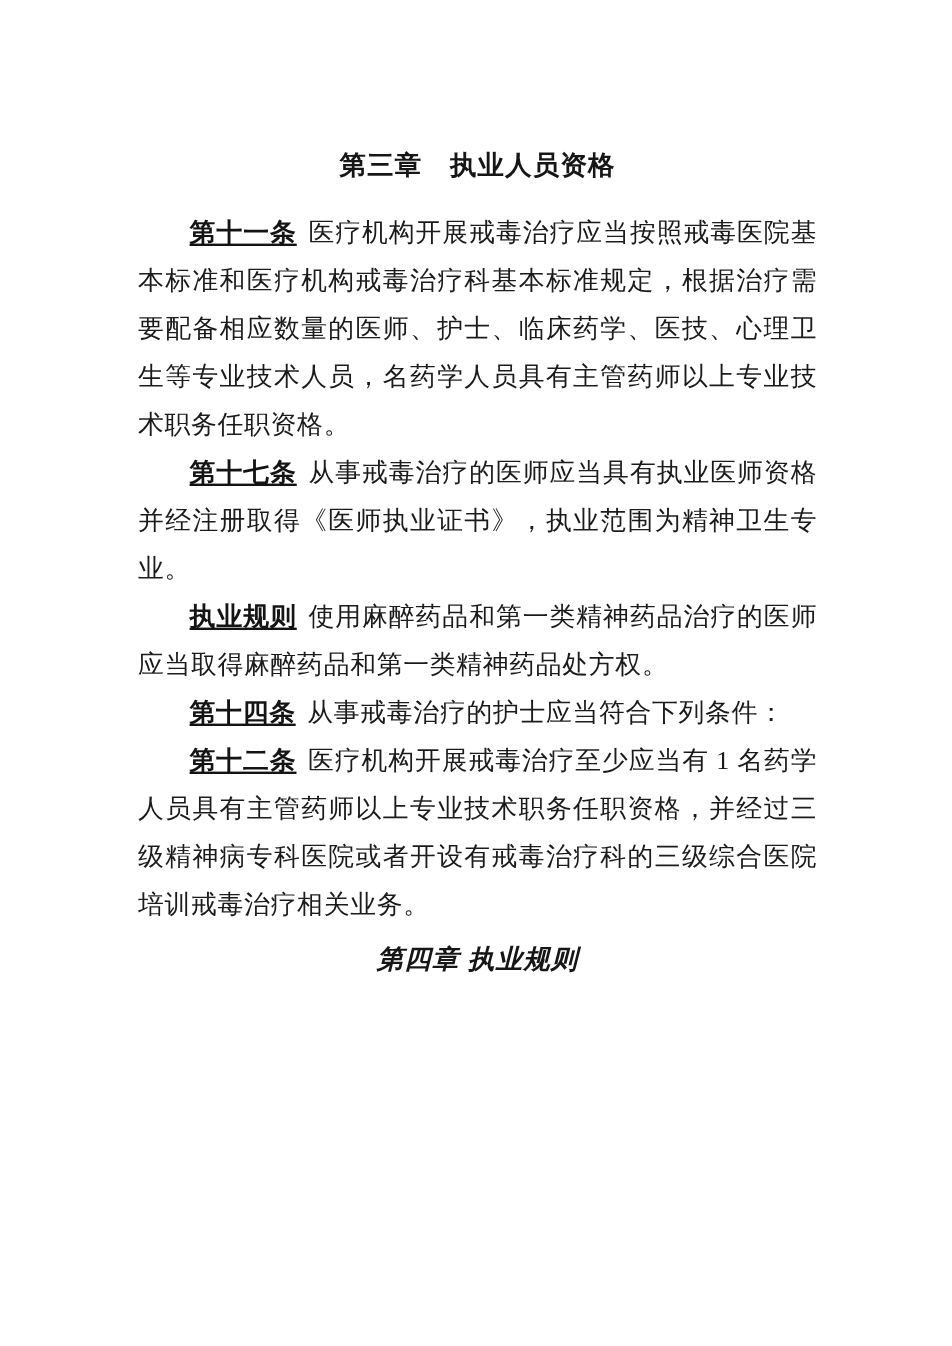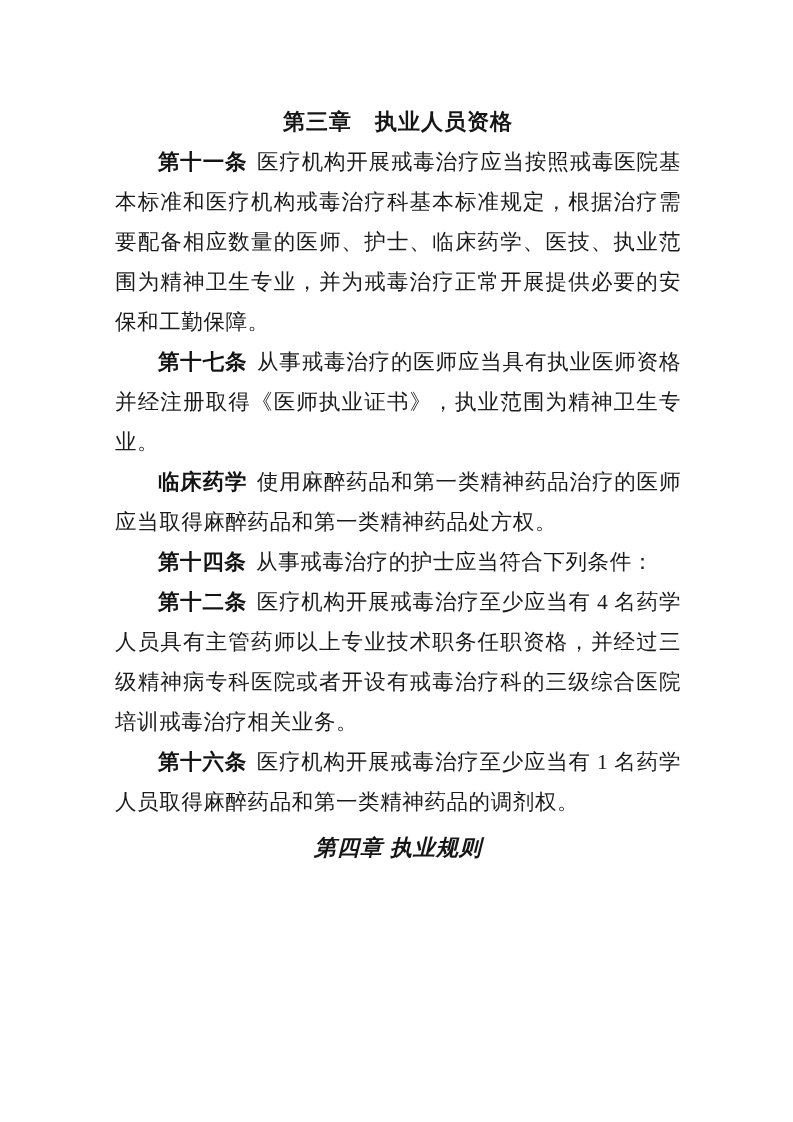--- a/index.html
+++ b/index.html
@@ -15,21 +15,21 @@
   }
   .page {
     box-sizing: border-box;
     width: 793px;
     height: 1122px;
     background: #ffffff;
     padding: 102px 112px 40px 115px;
     overflow: hidden;
   }
   .chapter-heading {
-    margin: 0;
+    margin: 16px;
     font-family: "Liberation Sans", "DejaVu Sans", sans-serif;
     font-weight: 700;
     font-size: 22px;
     line-height: 40px;
     text-align: center;
     letter-spacing: 1px;
     color: #161616;
   }
   .chapter-heading.ch4 {
     margin-top: 6px;
@@ -42,42 +42,42 @@
     text-align: justify;
     text-justify: inter-character;
     text-indent: 2em;
     letter-spacing: 0.6px;
     color: #1b1b1b;
   }
   .lead {
     font-family: "Liberation Sans", "DejaVu Sans", sans-serif;
     font-weight: 700;
     color: #141414;
+    text-decoration: underline;
   }
   .lead:not(:empty) {
     margin-right: 0.45em;
   }
 </style>
 </head>
 <body>
 
 <div class="page">
 
   <h2 class="chapter-heading">第三章　执业人员资格</h2>
 
-  <p class="para"><span class="lead">第十一条</span><span>医疗机构开展戒毒治疗应当按照戒毒医院基本标准和医疗机构戒毒治疗科基本标准规定，根据治疗需要配备相应数量的医师、护士、临床药学、医技、执业范围为精神卫生专业，并为戒毒治疗正常开展提供必要的安保和工勤保障。</span></p>
+  <p class="para"><span class="lead">第十一条</span><span>医疗机构开展戒毒治疗应当按照戒毒医院基本标准和医疗机构戒毒治疗科基本标准规定，根据治疗需要配备相应数量的医师、护士、临床药学、医技、心理卫生等专业技术人员，名药学人员具有主管药师以上专业技术职务任职资格。</span></p>
 
   <p class="para"><span class="lead">第十七条</span><span>从事戒毒治疗的医师应当具有执业医师资格并经注册取得《医师执业证书》，执业范围为精神卫生专业。</span></p>
 
-  <p class="para"><span class="lead">临床药学</span><span>使用麻醉药品和第一类精神药品治疗的医师应当取得麻醉药品和第一类精神药品处方权。</span></p>
+  <p class="para"><span class="lead">执业规则</span><span>使用麻醉药品和第一类精神药品治疗的医师应当取得麻醉药品和第一类精神药品处方权。</span></p>
 
   <p class="para"><span class="lead">第十四条</span><span>从事戒毒治疗的护士应当符合下列条件：</span></p>
 
 
 
-  <p class="para"><span class="lead">第十二条</span><span>医疗机构开展戒毒治疗至少应当有 4 名药学人员具有主管药师以上专业技术职务任职资格，并经过三级精神病专科医院或者开设有戒毒治疗科的三级综合医院培训戒毒治疗相关业务。</span></p>
+  <p class="para"><span class="lead">第十二条</span><span>医疗机构开展戒毒治疗至少应当有 1 名药学人员具有主管药师以上专业技术职务任职资格，并经过三级精神病专科医院或者开设有戒毒治疗科的三级综合医院培训戒毒治疗相关业务。</span></p>
 
-  <p class="para"><span class="lead">第十六条</span><span>医疗机构开展戒毒治疗至少应当有 1 名药学人员取得麻醉药品和第一类精神药品的调剂权。</span></p>
 
 
   <h2 class="chapter-heading ch4">第四章 执业规则</h2>
 
 </div>
 
 </body></html>

